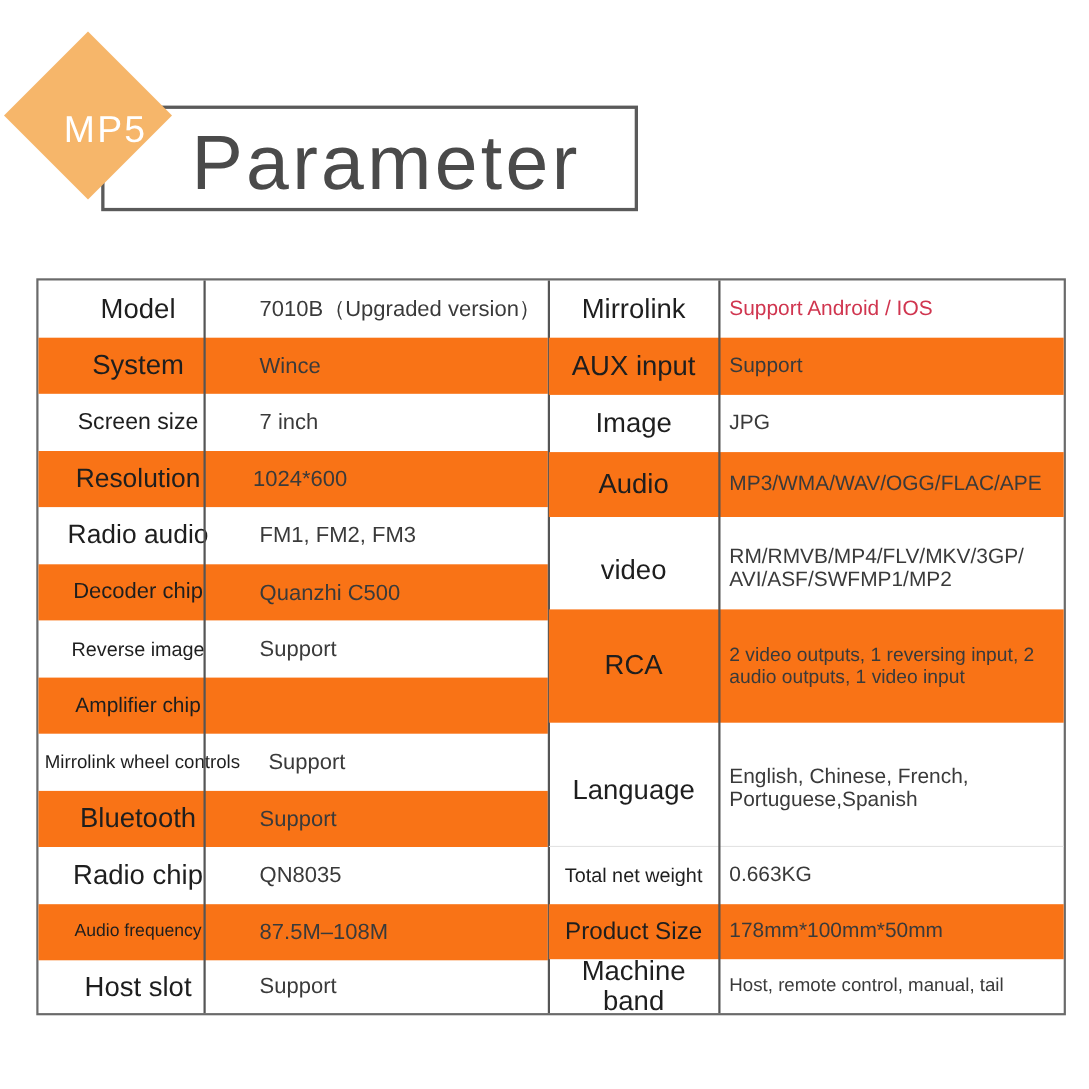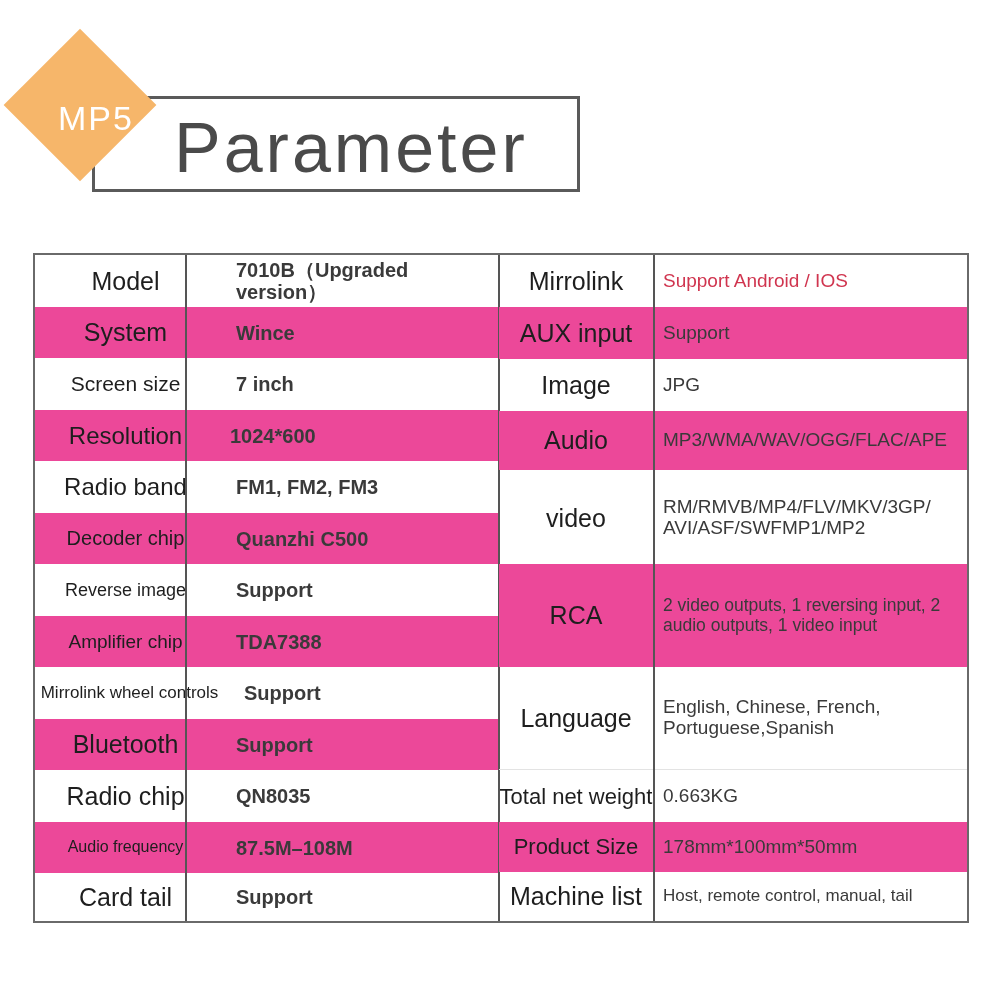--- a/index.html
+++ b/index.html
@@ -17,27 +17,27 @@
                 font-size: 34px; letter-spacing: 2px; color: #fff; line-height: 40px; }
 
   .table { position: absolute; left: 33px; top: 253px; width: 936px; height: 670px;
            border: 2px solid #6a6a6a; box-sizing: border-box; background: #fff; }
   .col { position: absolute; top: 0; bottom: 0; }
   .col-left { left: 0; width: 463px; }
   .col-right { left: 464px; right: 0; }
   .vline { position: absolute; top: 0; bottom: 0; width: 1.5px; background: #555; }
 
   .row { position: absolute; left: 0; right: 0; display: flex; }
-  .row.shade { background: #ec4899; }
+  .row.shade { background: #f97316; }
   .row.border-top { border-top: 1px solid #e3e3e3; }
   .label { display: flex; align-items: center; justify-content: center; text-align: center;
            color: #1e1e1e; line-height: 1.05; }
   .value { display: flex; align-items: center; color: #3a3a3a; line-height: 1.1; }
   .col-left .label { width: 181px; }
-  .col-left .value { padding-left: 20px; flex: 1; font-size: 20px; font-weight: bold; }
+  .col-left .value { padding-left: 20px; flex: 1; font-size: 20px; }
   .col-right .label { width: 154px; }
   .col-right .value { padding-left: 10px; flex: 1; font-size: 19px; padding-right: 6px; }
   .red { color: #d0354f; }
 </style>
 </head>
 <body>
 
 <div class="header">
   <div class="title-box"></div>
   <div class="title-text">Parameter</div>
@@ -58,53 +58,52 @@
     </div>
     <div class="row" style="top:103px;height:52px">
       <div class="label" style="font-size:21px">Screen size</div>
       <div class="value">7 inch</div>
     </div>
     <div class="row shade" style="top:155px;height:51px">
       <div class="label" style="font-size:24px">Resolution</div>
       <div class="value" style="padding-left:14px">1024*600</div>
     </div>
     <div class="row" style="top:206px;height:52px">
-      <div class="label" style="font-size:24px">Radio band</div>
+      <div class="label" style="font-size:24px">Radio audio</div>
       <div class="value">FM1, FM2, FM3</div>
     </div>
     <div class="row shade" style="top:258px;height:51px">
       <div class="label" style="font-size:20px">Decoder chip</div>
       <div class="value">Quanzhi C500</div>
     </div>
     <div class="row" style="top:309px;height:52px">
       <div class="label" style="font-size:18px">Reverse image</div>
       <div class="value">Support</div>
     </div>
     <div class="row shade" style="top:361px;height:51px">
       <div class="label" style="font-size:19px">Amplifier chip</div>
-      <div class="value">TDA7388</div>
     </div>
     <div class="row" style="top:412px;height:52px">
       <div class="label" style="font-size:17px;padding:0 4px">Mirrolink wheel controls</div>
       <div class="value">Support</div>
     </div>
     <div class="row shade" style="top:464px;height:51px">
       <div class="label" style="font-size:25px">Bluetooth</div>
       <div class="value">Support</div>
     </div>
     <div class="row" style="top:515px;height:52px">
       <div class="label" style="font-size:25px">Radio chip</div>
       <div class="value">QN8035</div>
     </div>
     <div class="row shade" style="top:567px;height:51px">
       <div class="label" style="font-size:16px">Audio frequency</div>
       <div class="value">87.5M–108M</div>
     </div>
     <div class="row" style="top:618px;height:48px">
-      <div class="label" style="font-size:25px">Card tail</div>
+      <div class="label" style="font-size:25px">Host slot</div>
       <div class="value">Support</div>
     </div>
     <div class="vline" style="left:150px"></div>
   </div>
 
   <div class="vline" style="left:463px"></div>
 
   <div class="col col-right">
     <div class="row" style="top:0;height:52px">
       <div class="label" style="font-size:25px">Mirrolink</div>
@@ -119,35 +118,35 @@
       <div class="value">JPG</div>
     </div>
     <div class="row shade" style="top:156px;height:59px">
       <div class="label" style="font-size:25px">Audio</div>
       <div class="value" style="word-break:break-all">MP3/WMA/WAV/OGG/FLAC/APE</div>
     </div>
     <div class="row" style="top:217px;height:92px">
       <div class="label" style="font-size:25px">video</div>
       <div class="value" style="word-break:break-all;padding-right:32px">RM/RMVB/MP4/FLV/MKV/3GP/AVI/ASF/SWFMP1/MP2</div>
     </div>
-    <div class="row shade" style="top:309px;height:103px">
+    <div class="row shade" style="top:299px;height:103px">
       <div class="label" style="font-size:25px">RCA</div>
       <div class="value" style="font-size:17.5px">2 video outputs, 1 reversing input, 2 audio outputs, 1 video input</div>
     </div>
     <div class="row" style="top:412px;height:102px">
       <div class="label" style="font-size:25px">Language</div>
       <div class="value" style="">English, Chinese, French, Portuguese,Spanish</div>
     </div>
     <div class="row border-top" style="top:514px;height:53px">
-      <div class="label" style="font-size:22px">Total net weight</div>
+      <div class="label" style="font-size:18px">Total net weight</div>
       <div class="value">0.663KG</div>
     </div>
     <div class="row shade" style="top:567px;height:50px">
       <div class="label" style="font-size:22px">Product Size</div>
       <div class="value">178mm*100mm*50mm</div>
     </div>
     <div class="row" style="top:617px;height:49px">
-      <div class="label" style="font-size:25px">Machine list</div>
+      <div class="label" style="font-size:25px">Machine band</div>
       <div class="value" style="font-size:17px">Host, remote control, manual, tail</div>
     </div>
     <div class="vline" style="left:154px"></div>
   </div>
 </div>
 
 </body></html>

